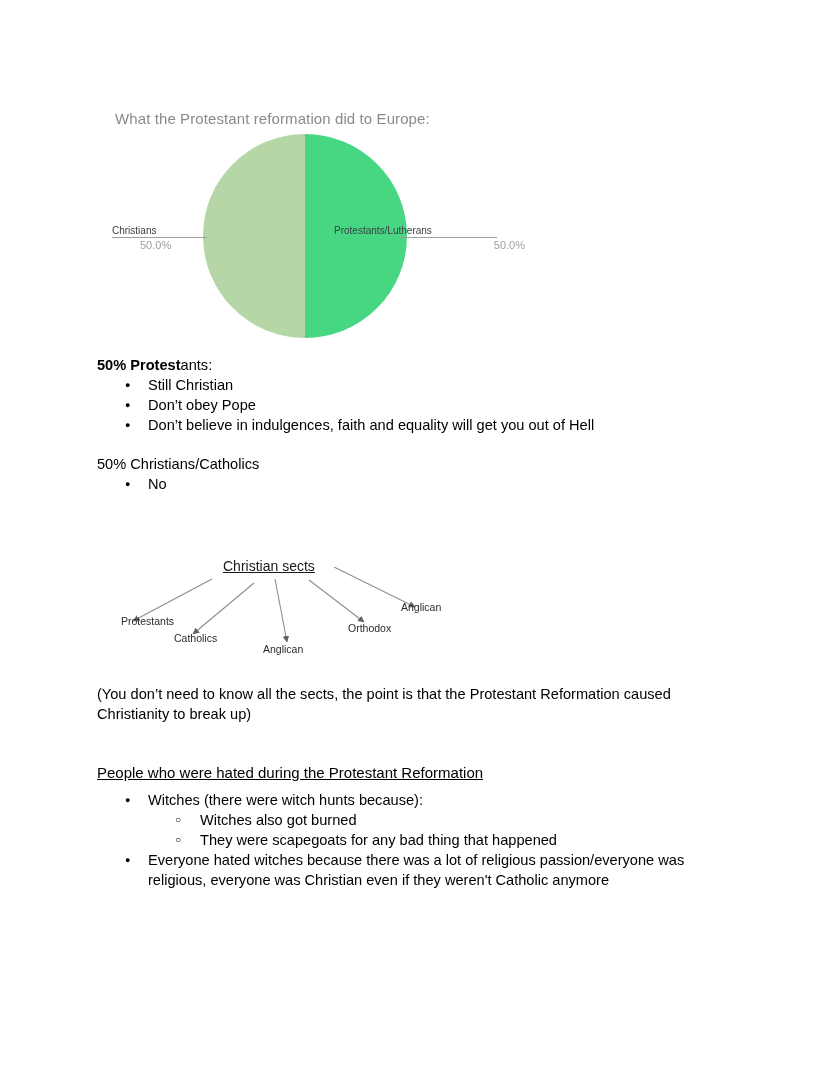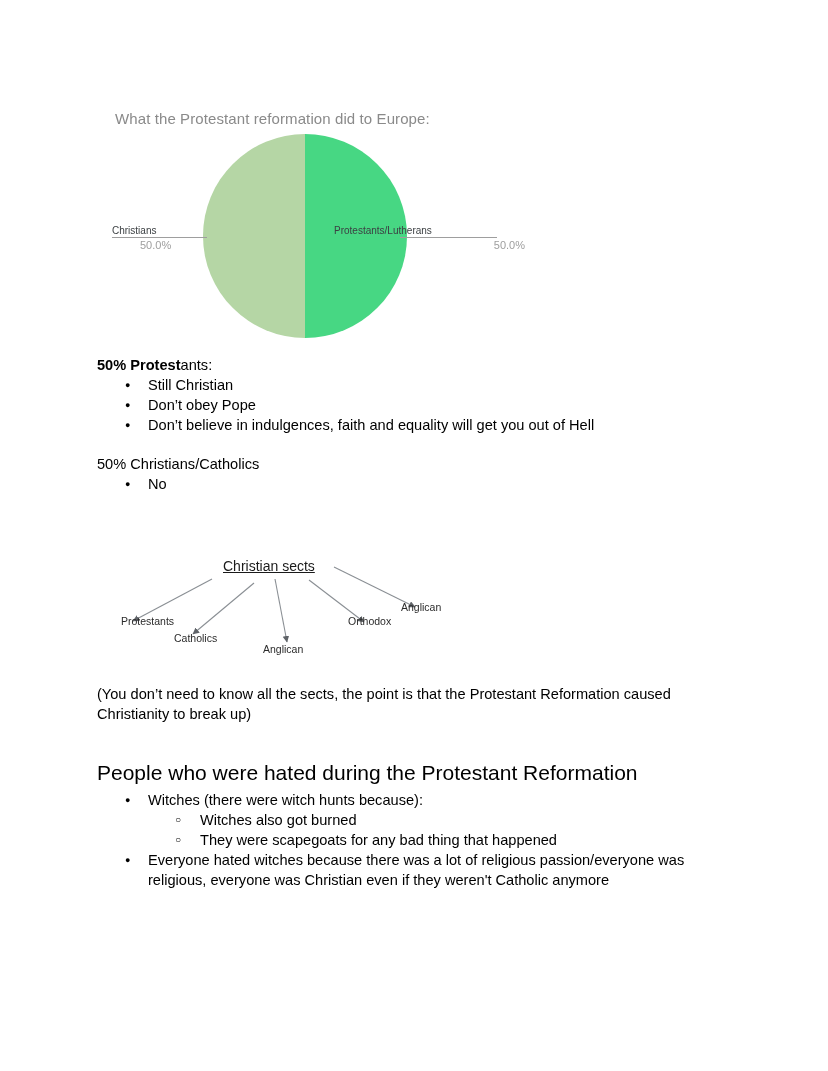--- a/index.html
+++ b/index.html
@@ -33,21 +33,21 @@
   ul.l2 > li { position:relative; padding-left:103px; }
   ul.l2 > li::before {
     content:"○";
     position:absolute; left:78px; top:0;
     font-size:10px; line-height:20px; color:#000;
   }
   
   ul.l1 > li > ul.l2 { margin-left:-51px; }
   ul.l1 > li > ul.l2 > li { padding-left:103px; }
 
-  .section-heading { font-size:21px; line-height:22px; color:#000; font-weight:400; }
+  .section-heading { font-size:15px; line-height:22px; color:#000; font-weight:400;text-decoration:underline; }
 
   
   .diagram-title {
     font-size:14px; color:#1a1a1a;
     text-decoration:underline;
     white-space:nowrap;
   }
   .diagram-node {
     position:absolute;
     font-size:10.5px; color:#2b2b2b;
@@ -108,21 +108,21 @@
       <line x1="180" y1="24" x2="192" y2="87" stroke="#8a8f94" stroke-width="1.1" marker-end="url(#arrowhead)"></line>
       <line x1="214" y1="25" x2="269" y2="67" stroke="#8a8f94" stroke-width="1.1" marker-end="url(#arrowhead)"></line>
       <line x1="239" y1="12" x2="320" y2="52" stroke="#8a8f94" stroke-width="1.1" marker-end="url(#arrowhead)"></line>
     </svg>
 
     <div class="abs diagram-title" style="left:128px; top:3px;">Christian sects</div>
 
     <span class="diagram-node" style="left:26px;   top:60px;">Protestants</span>
     <span class="diagram-node" style="left:79px;  top:77px;text-align:center;">Catholics</span>
     <span class="diagram-node" style="left:168px; top:88px;text-align:center;">Anglican</span>
-    <span class="diagram-node" style="left:253px; top:60px;">Orthodox</span>
+    <span class="diagram-node" style="left:253px; top:67px;">Orthodox</span>
     <span class="diagram-node" style="left:306px; top:46px;">Anglican</span>
   </div>
 
   <div class="abs body-text" style="left:97px; top:684px; width:600px;">(You don’t need to know all the sects, the point is that the Protestant Reformation caused Christianity to break up)</div>
 
   <div class="abs section-heading" style="left:97px; top:762px;">People who were hated during the Protestant Reformation</div>
 
   <div class="abs body-text" style="left:97px; top:790px; width:615px;">
     <ul class="l1">
       <li>

